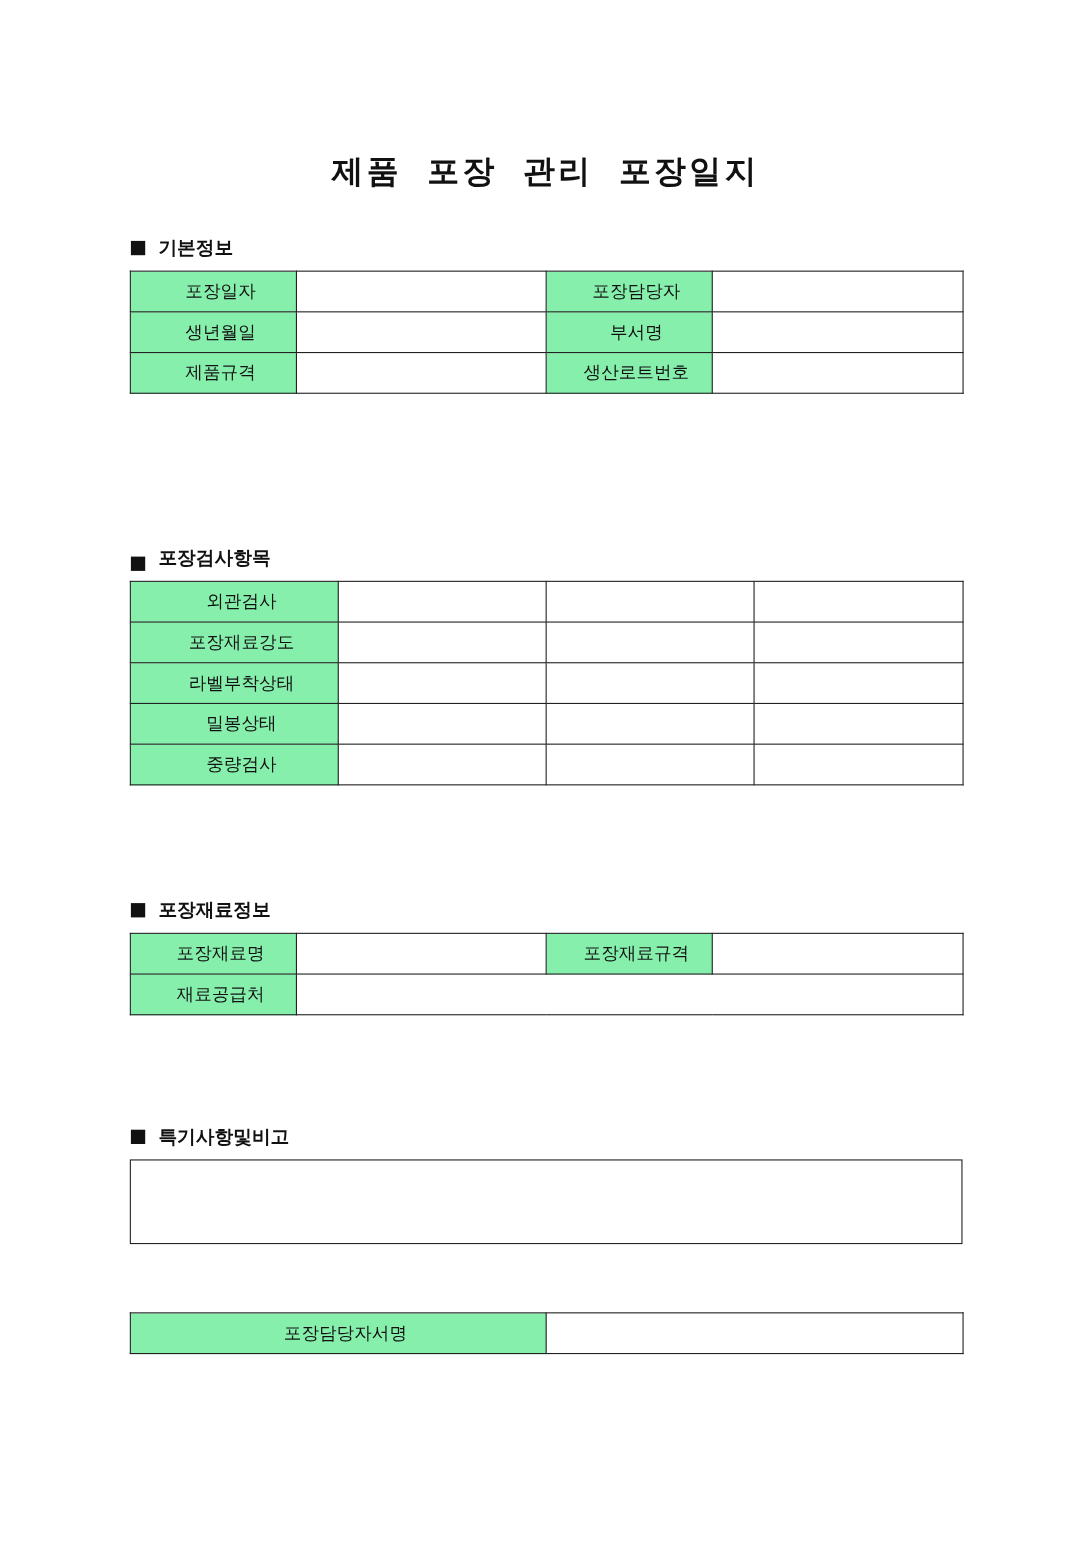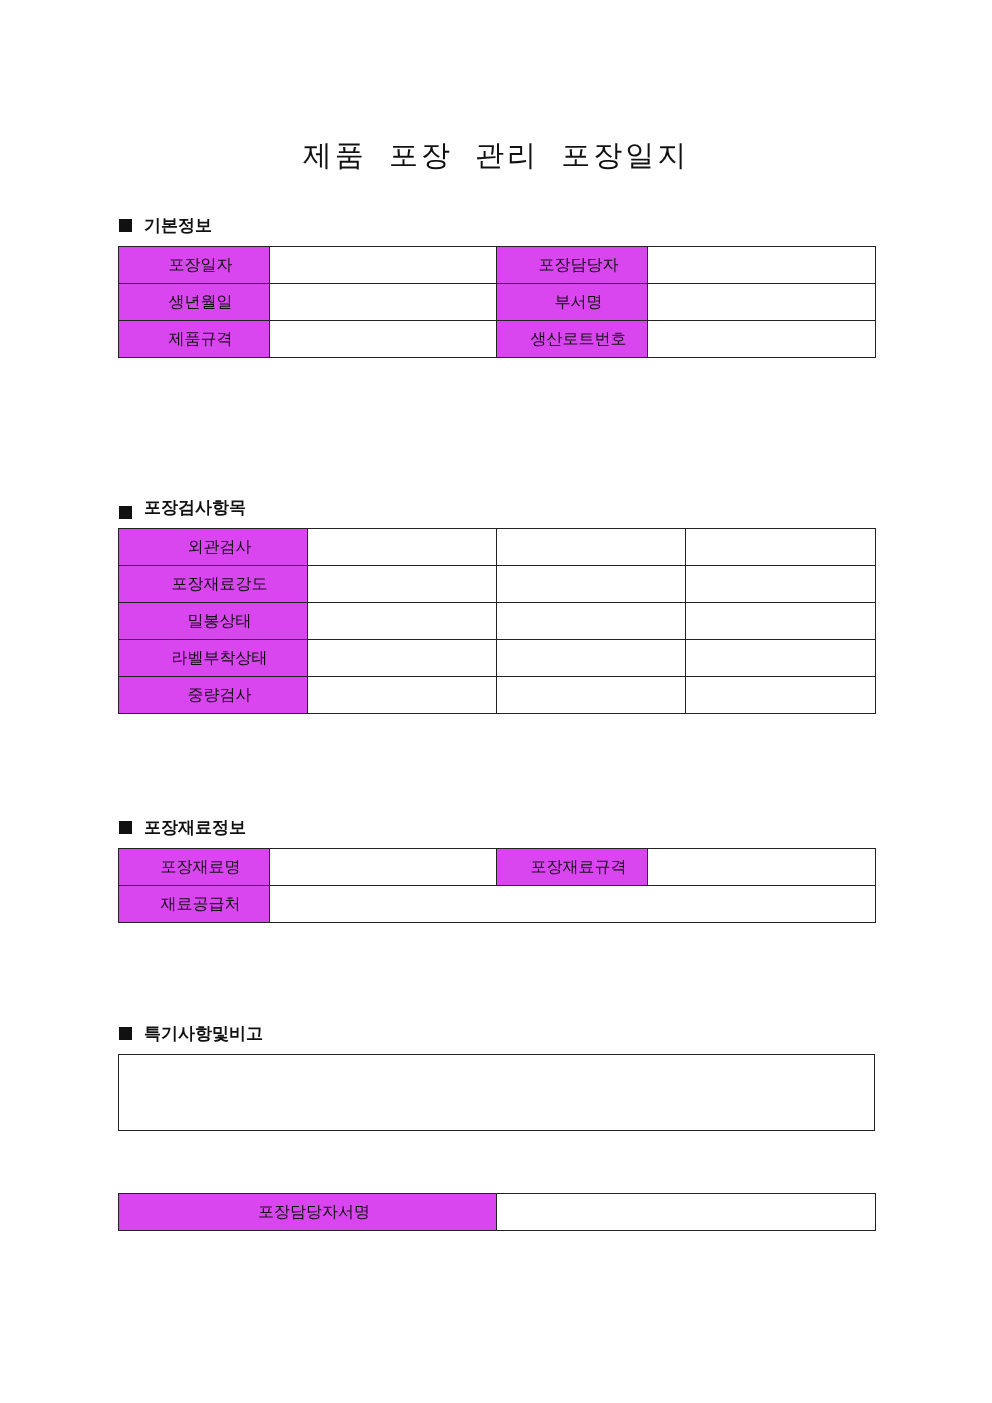--- a/index.html
+++ b/index.html
@@ -1,22 +1,22 @@
 <!DOCTYPE html>
 <html><head>
   <meta charset="utf-8">
   <style>
     html, body { margin: 0; padding: 0; background: #ffffff; }
     body { width: 992px; height: 1403px; position: relative; font-family: "DejaVu Sans", "Liberation Sans", sans-serif; color: #111; }
-    .title { position: absolute; left: 0; top: 136px; width: 992px; text-align: center; font-size: 29px; font-weight: normal; letter-spacing: 3px; word-spacing: 10px; }
+    .title { position: absolute; left: 0; top: 136px; width: 992px; text-align: center; font-size: 29px; font-weight: bold; letter-spacing: 3px; word-spacing: 10px; }
     .section-heading { position: absolute; left: 119px; font-size: 17px; font-weight: bold; display: flex; align-items: center; }
     .section-heading .sq { display: inline-block; width: 13px; height: 13px; background: #111; margin-right: 12px; }
     table.form { position: absolute; left: 118px; width: 757px; border-collapse: collapse; table-layout: fixed; font-size: 16px; }
     table.form td { border: 1.5px solid #222; height: 36px; padding: 0; text-align: center; vertical-align: middle; }
-    table.form td.label { background: #d946ef; padding-left: 13px; }
+    table.form td.label { background: #86efac; padding-left: 13px; }
     table.form td.value { background: #ffffff; }
     .notes-box { position: absolute; left: 118px; top: 1054px; width: 755px; height: 75px; border: 1.5px solid #222; background: #fff; }
   </style>
 </head>
 <body>
 
 <div class="title">제품 포장 관리 포장일지</div>
 
 <div class="section-heading" style="top:214px;">
   <span class="sq"></span>
@@ -69,27 +69,27 @@
     <td class="value"></td>
     <td class="value"></td>
   </tr>
   <tr>
     <td class="label">포장재료강도</td>
     <td class="value"></td>
     <td class="value"></td>
     <td class="value"></td>
   </tr>
   <tr>
-    <td class="label">밀봉상태</td>
+    <td class="label">라벨부착상태</td>
     <td class="value"></td>
     <td class="value"></td>
     <td class="value"></td>
   </tr>
   <tr>
-    <td class="label">라벨부착상태</td>
+    <td class="label">밀봉상태</td>
     <td class="value"></td>
     <td class="value"></td>
     <td class="value"></td>
   </tr>
   <tr>
     <td class="label">중량검사</td>
     <td class="value"></td>
     <td class="value"></td>
     <td class="value"></td>
   </tr>

